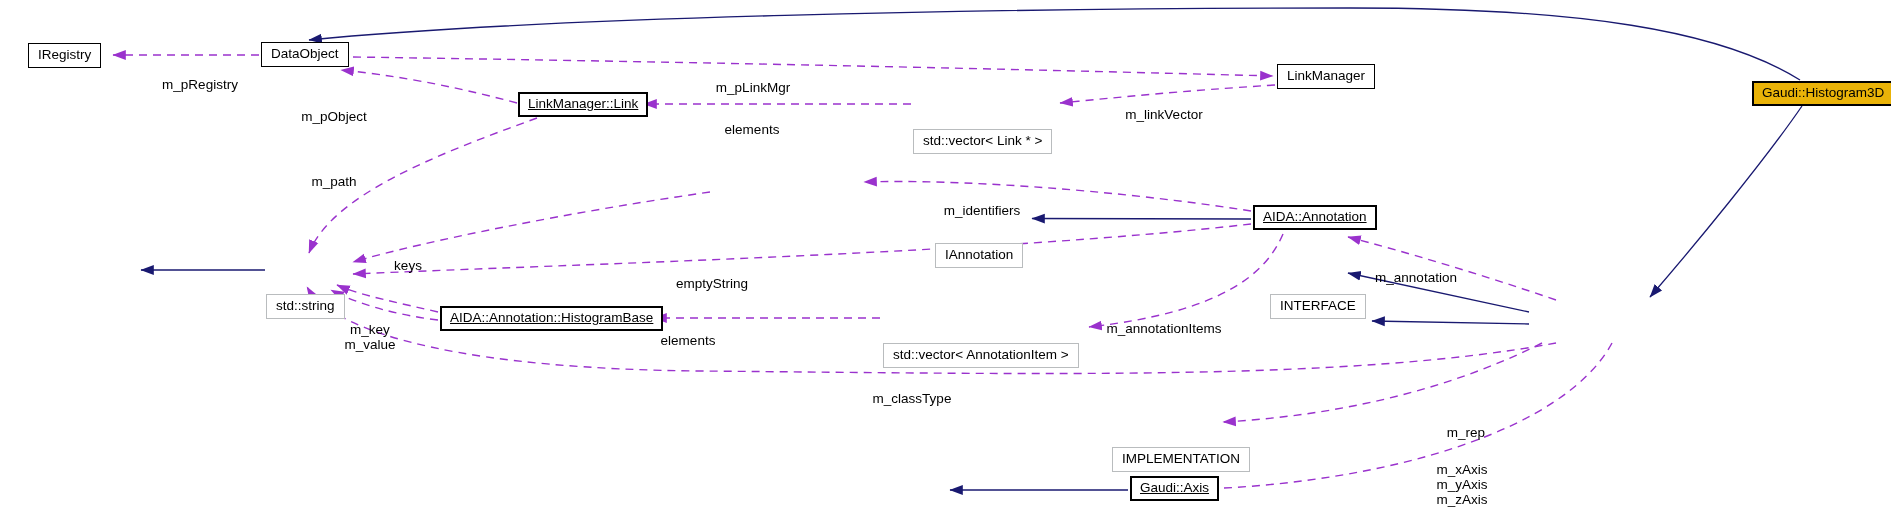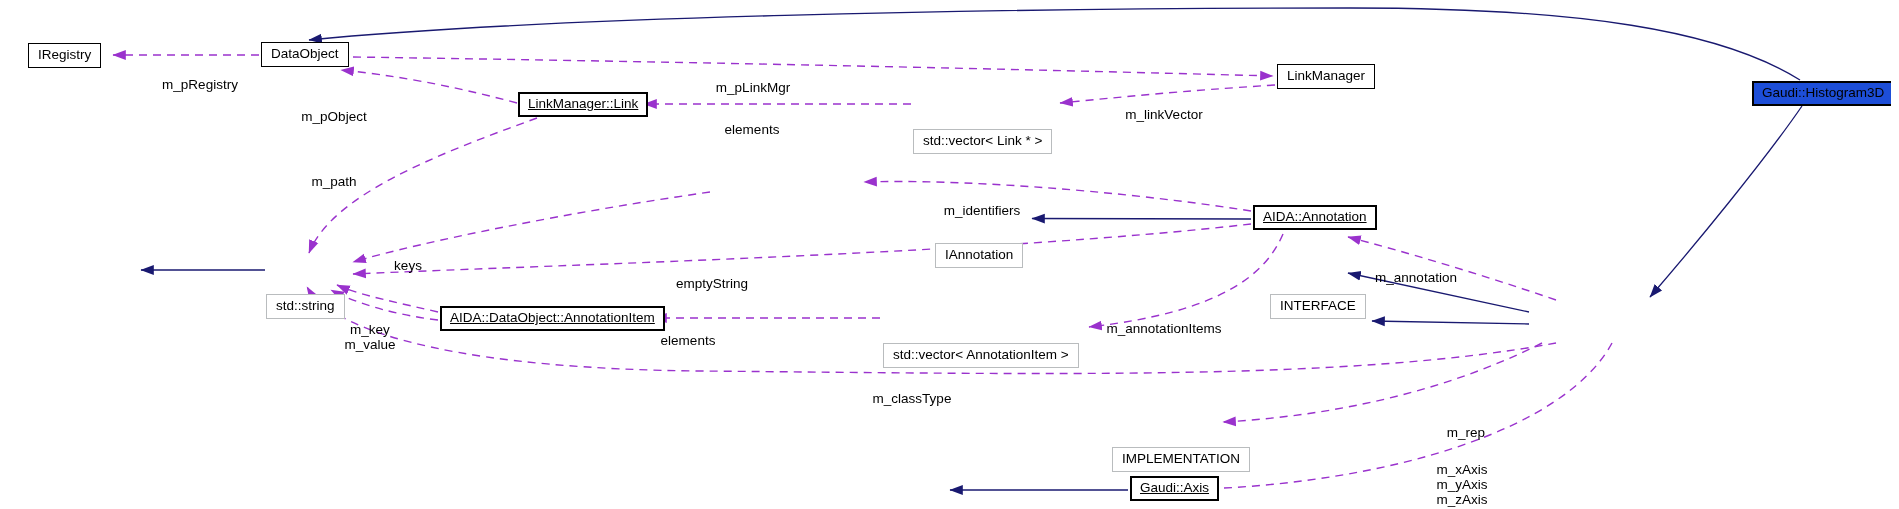--- a/index.html
+++ b/index.html
@@ -18,21 +18,21 @@
     padding:3px 9px;
     font-size:13.5px;
     line-height:1.25;
     color:#000000;
     text-align:center;
     white-space:pre-line;
     z-index:2;
   }
   .node.ext{border-color:#b9bcbe;margin-top:37px;}
   .node.bold{border-width:2px;padding:2px 8px;text-decoration:underline;}
-  .node.main{background:#1d4ed8;border-width:2px;padding:2px 8px;}
+  .node.main{background:#eab308;border-width:2px;padding:2px 8px;}
   .edge-label{
     position:absolute;
     transform:translate(-50%,-50%);
     font-size:13.5px;
     line-height:1.12;
     color:#000000;
     text-align:center;
     white-space:pre-line;
     z-index:3;
     margin-top:36px;
@@ -87,21 +87,21 @@
   <div class="node" style="left:28px;top:43px">IRegistry</div>
   <div class="node" style="left:261px;top:42px">DataObject</div>
   <div class="node bold" style="left:518px;top:92px">LinkManager::Link</div>
   <div class="node ext" style="left:913px;top:92px">std::vector&lt; Link * &gt;</div>
   <div class="node" style="left:1277px;top:64px">LinkManager</div>
   <div class="node main" style="left:1752px;top:81px">Gaudi::Histogram3D</div>
   <div class="node ext" style="left:935px;top:206px">IAnnotation</div>
   <div class="node bold" style="left:1253px;top:205px">AIDA::Annotation</div>
   <div class="node ext" style="left:1270px;top:257px">INTERFACE</div>
   <div class="node ext" style="left:266px;top:257px">std::string</div>
-  <div class="node bold" style="left:440px;top:306px">AIDA::DataObject::AnnotationItem</div>
+  <div class="node bold" style="left:440px;top:306px">AIDA::Annotation::HistogramBase</div>
   <div class="node ext" style="left:883px;top:306px">std::vector&lt; AnnotationItem &gt;</div>
   <div class="node ext" style="left:1112px;top:410px">IMPLEMENTATION</div>
   <div class="node ext" style="left:877px;top:477px">AIDA::Gaudi</div>
   <div class="node bold" style="left:1130px;top:476px">Gaudi::Axis</div>
 
   <div class="edge-label" style="left:200px;top:49px">m_pRegistry</div>
   <div class="edge-label" style="left:753px;top:52px">m_pLinkMgr</div>
   <div class="edge-label" style="left:334px;top:81px">m_pObject</div>
   <div class="edge-label" style="left:1164px;top:79px">m_linkVector</div>
   <div class="edge-label" style="left:752px;top:94px">elements</div>

